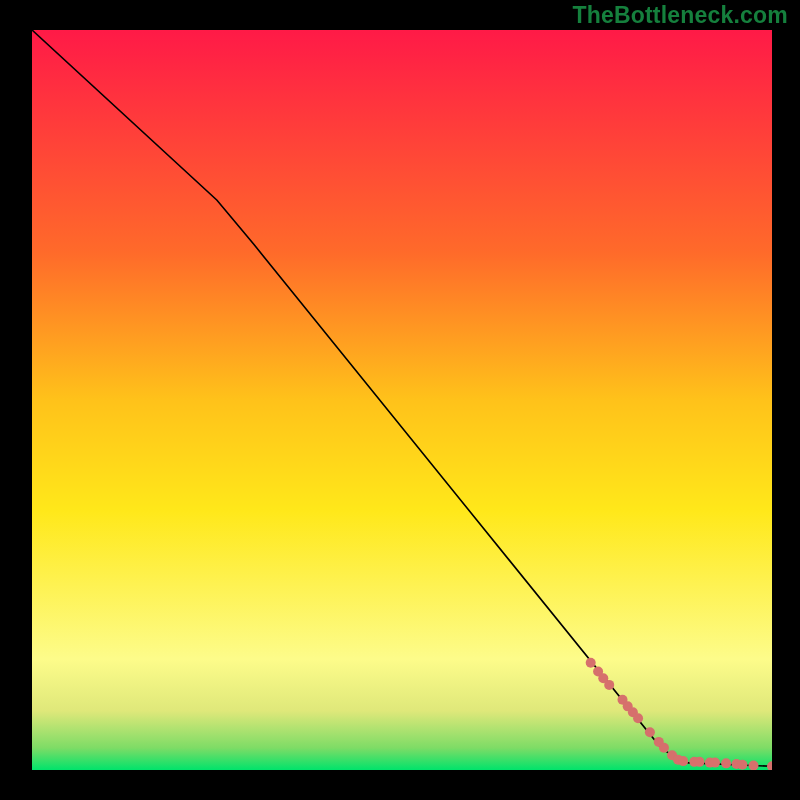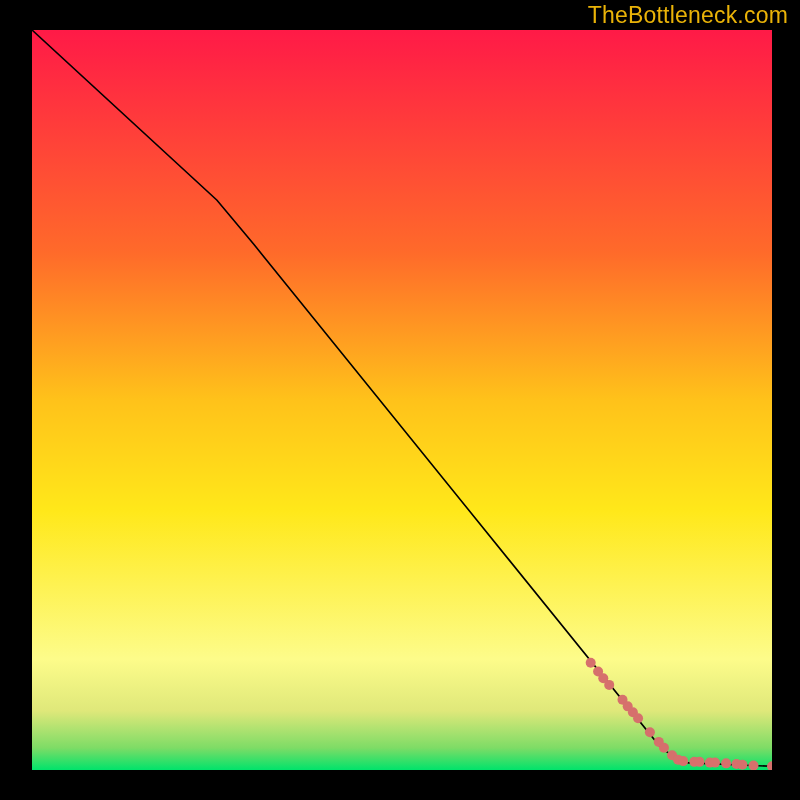--- a/index.html
+++ b/index.html
@@ -14,22 +14,22 @@
     position: relative;
     width: 800px;
     height: 800px;
   }
   .watermark {
     position: absolute;
     top: 2px;
     right: 12px;
     font-family: Arial, Helvetica, sans-serif;
     font-size: 23px;
-    font-weight: 400;
-    color: #eab308;
+    font-weight: 700;
+    color: #15803d;
     letter-spacing: 0.2px;
     z-index: 5;
   }
   .plot {
     position: absolute;
     left: 32px;
     top: 30px;
     width: 740px;
     height: 740px;
     z-index: 1;

